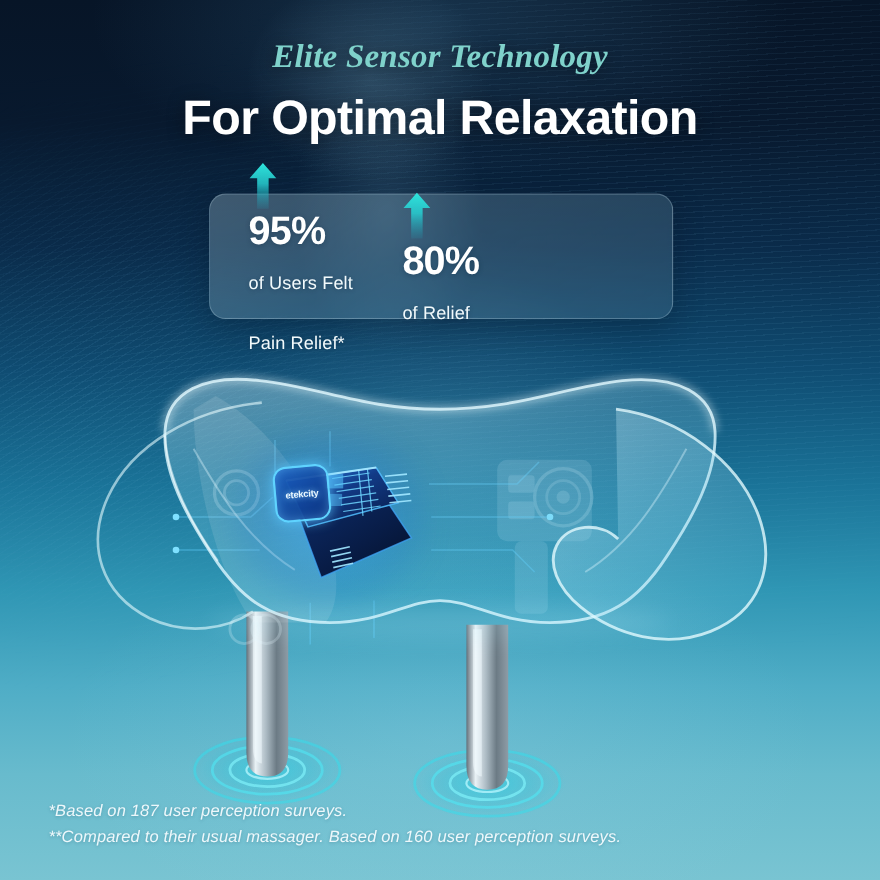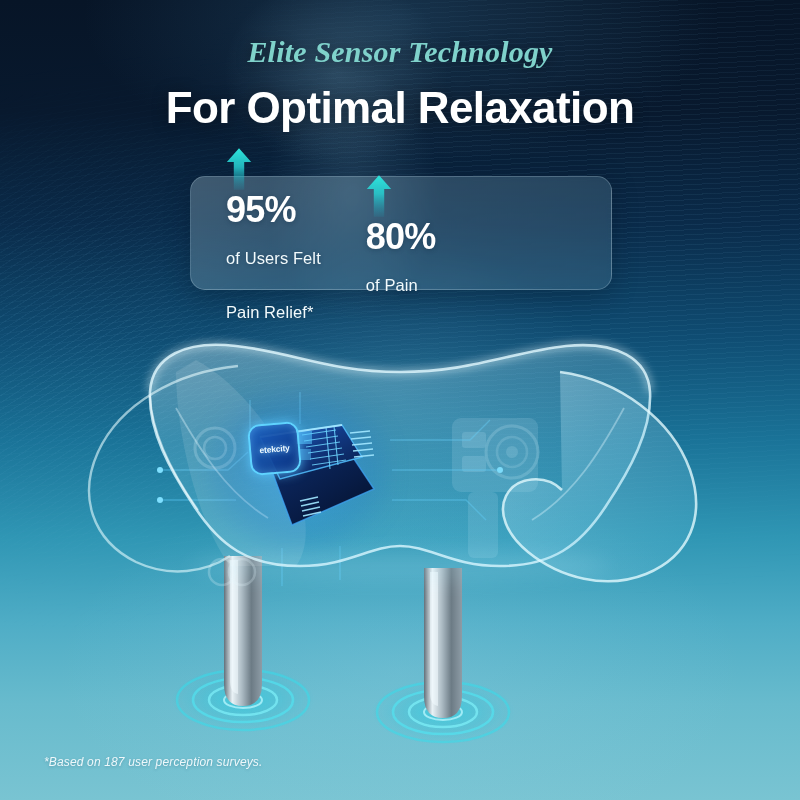--- a/index.html
+++ b/index.html
@@ -159,21 +159,21 @@
     font-size: 8.5px; font-weight: 700; color: #eaf8ff;
     letter-spacing: -0.2px;
     text-shadow: 0 0 6px rgba(140,215,255,0.95);
   }
 
   
   .footnotes {
     position: absolute; left: 44px; bottom: 28px; z-index: 40;
   }
   .footnote {
-    font-style: italic; font-size: 12px;
+    font-style: italic; font-size: 15px;
     color: rgba(248,253,255,0.93);
     line-height: 1.55; letter-spacing: 0.15px;
     text-shadow: 0 1px 3px rgba(20,70,95,0.28);
   }
 </style>
 </head>
 <body>
 
 <div id="stage">
 
@@ -388,23 +388,24 @@
           <linearGradient id="arrowG2" x1="0" y1="0" x2="0" y2="1">
             <stop offset="0%" stop-color="#2ee6dd"></stop>
             <stop offset="45%" stop-color="#27cfd2" stop-opacity="0.85"></stop>
             <stop offset="100%" stop-color="#1f9fb8" stop-opacity="0.15"></stop>
           </linearGradient>
         </defs>
         <path d="M22,2 L43,26 L31,26 L31,74 L13,74 L13,26 L1,26 Z" fill="url(#arrowG2)"></path>
       </svg>
       <div class="stat-text">
         <div class="stat-pct">80%</div>
-        <div class="stat-l1">of Pain</div>
+        <div class="stat-l1">of Relief</div>
       </div>
     </div>
 
   </div>
 
   <div class="footnotes">
     <div class="footnote">*Based on 187 user perception surveys.</div>
+    <div class="footnote">**Compared to their usual massager. Based on 160 user perception surveys.</div>
   </div>
 
 </div>
 
 </body></html>

